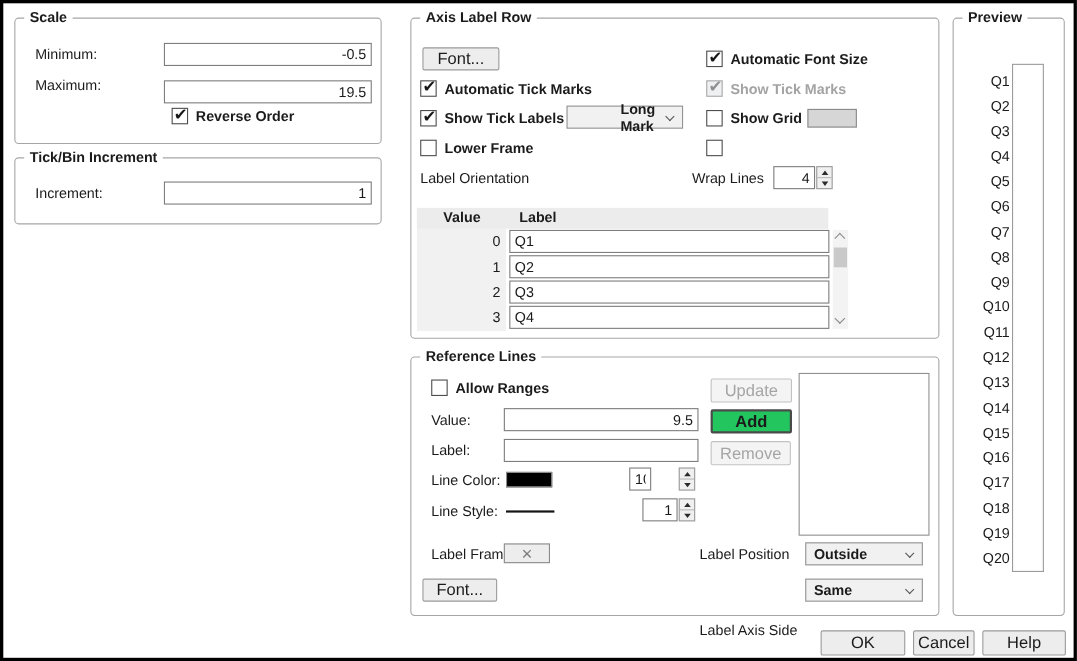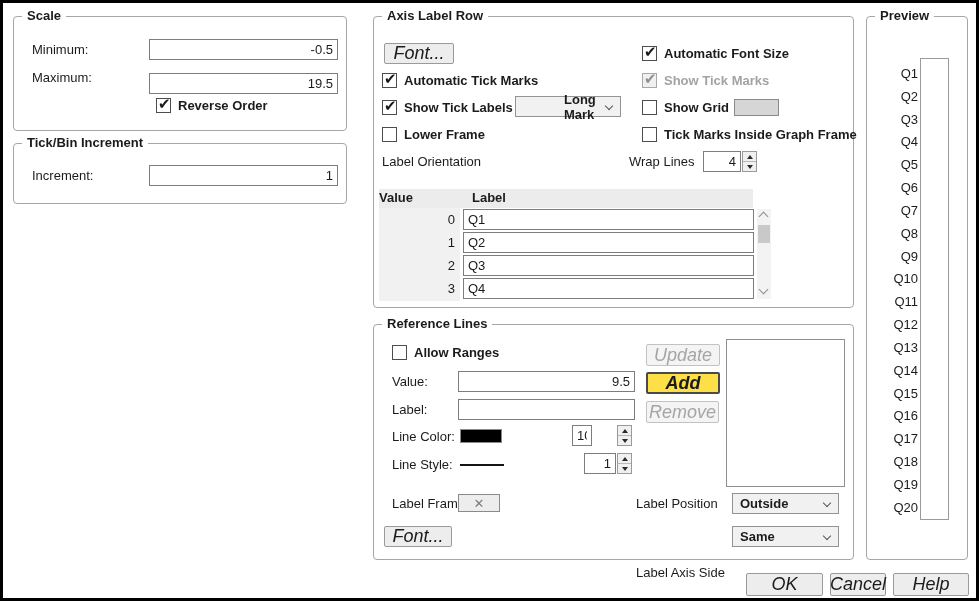--- a/index.html
+++ b/index.html
@@ -12,22 +12,22 @@
 
   .lbl  { position:absolute; white-space:nowrap; height:21px; line-height:21px; }
   .blbl { position:absolute; white-space:nowrap; font-weight:600; height:16px; line-height:16px; }
   .dis  { color:#a3a3a3; }
 
   .inp { position:absolute; border:1px solid #7d7d7d; background:#fff; font-family:"Liberation Sans",sans-serif;
          font-size:13px; color:#1b1b1b; padding:0 4px; outline:none; }
   .num { text-align:right; }
 
   .btn { position:absolute; display:flex; align-items:center; justify-content:center; background:#ededed;
-         border:1px solid #9a9a9a; border-radius:2px; font-size:18px; cursor:default; white-space:nowrap;font-style:italic; }
-  .btn.primary { border:2px solid #4a4a4a; background:#fde047; font-weight:600; }
+         border:1px solid #9a9a9a; border-radius:2px; font-size:15px; cursor:default; white-space:nowrap; }
+  .btn.primary { border:2px solid #4a4a4a; background:#22c55e; font-weight:600; }
   .btn.dsb { color:#a5a5a5; border-color:#c2c2c2; background:#f4f4f4; }
 
   .cb { position:absolute; width:15px; height:15px; border:1px solid #4d4d4d; background:#fff; }
   .cb.checked::after { content:"\2714"; position:absolute; left:1px; top:-4px; font-size:15px; color:#181818; }
   .cb.dsbbox { border-color:#a8a8a8; background:#eef0f2; }
   .cb.dsbbox.checked::after { color:#8f8f8f; }
 
   .dd { position:absolute; background:#f1f1f1; border:1px solid #939393; font-weight:600;
         display:flex; align-items:center; padding-left:7px; }
   .chev { position:absolute; right:8px; top:6px; width:6px; height:6px;
@@ -105,35 +105,34 @@
     <span class="blbl" style="left:290px;top:29px;">Automatic Font Size</span>
 
     <span class="cb dsbbox checked" style="left:268px;top:56px;"></span>
     <span class="blbl dis" style="left:290px;top:56px;">Show Tick Marks</span>
 
     <span class="cb" style="left:268px;top:83px;"></span>
     <span class="blbl" style="left:290px;top:83px;">Show Grid</span>
     <span class="swatch" style="left: 360px; top: 82px; width: 45px; height: 17px; background: rgb(214, 214, 214);"></span>
 
     <span class="cb" style="left:268px;top:110px;"></span>
-    <span class="blbl" style="left:290px;top:110px;">Tick Marks Inside Graph Frame</span>
 
     <span class="lbl" style="left:255px;top:134px;">Wrap Lines</span>
     <input class="inp num" style="left: 329px; top: 134px; width: 38px; height: 21px;" value="4">
     <div class="spin" style="left:368px;top:134px;height:21px;">
       <span class="sb">
           <span class="tu"></span>
         </span>
       <span class="sb">
           <span class="td"></span>
         </span>
     </div>
 
     <div class="thead" style="left:5px;top:172px;width:374px;height:19px;">
-      <span style="left:0;width:82px;text-align:left;">Value</span>
+      <span style="left:0;width:82px;text-align:center;">Value</span>
       <span style="left:93px;">Label</span>
     </div>
     <div class="vcol" style="left:5px;top:191px;width:81px;height:93px;"></div>
     <span class="vnum" style="left:5px;top:192px;">0</span>
     <span class="vnum" style="left:5px;top:215px;">1</span>
     <span class="vnum" style="left:5px;top:238px;">2</span>
     <span class="vnum" style="left:5px;top:261px;">3</span>
     <input class="inp" style="left: 89px; top: 192px; width: 291px; height: 21px;" value="Q1">
     <input class="inp" style="left: 89px; top: 215px; width: 291px; height: 21px;" value="Q2">
     <input class="inp" style="left: 89px; top: 238px; width: 291px; height: 21px;" value="Q3">

